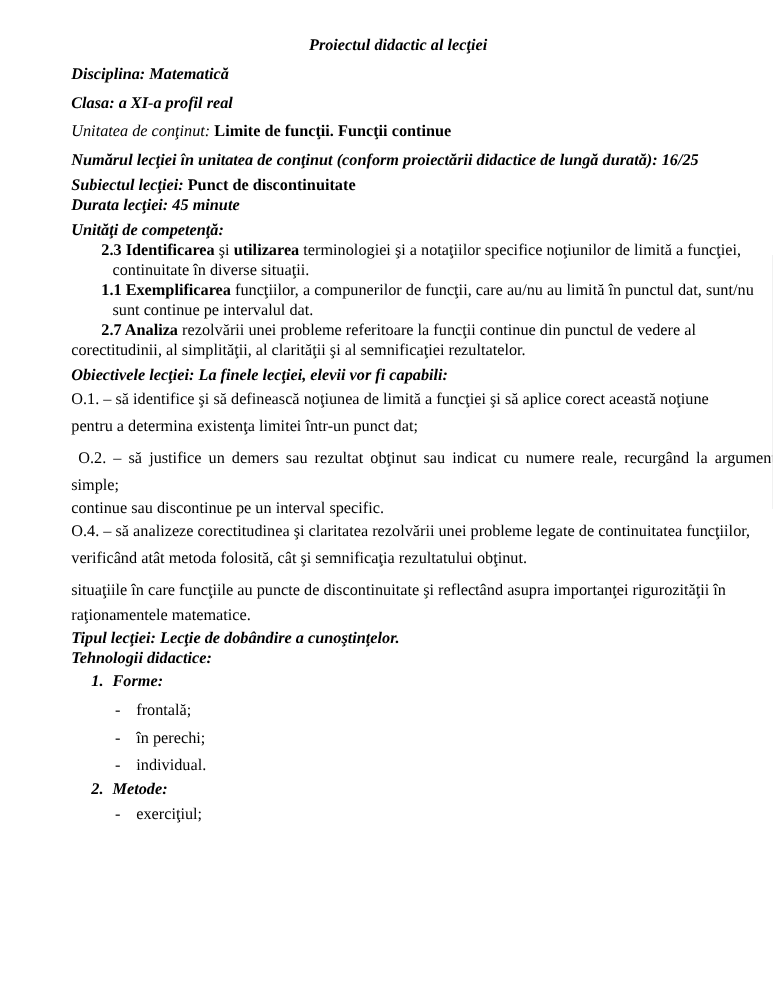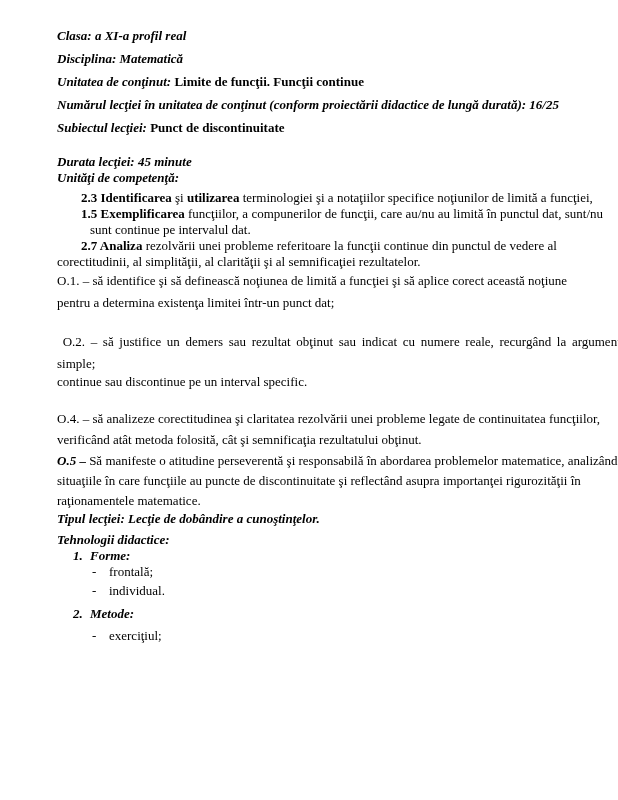--- a/index.html
+++ b/index.html
@@ -26,98 +26,107 @@
   .obj{line-height:21.5px;}
   .obj-s{line-height:15.5px;}
   .o5{line-height:20px;}
   .num{line-height:16px;margin-left:16px;}
   .dash{line-height:16px;margin-left:35px;}
   .marker{display:inline-block;width:17px;}
   .stretch{word-spacing:2.4px;}
   
   .blk:nth-child(2),.blk:nth-child(3),.blk:nth-child(4),.blk:nth-child(5),
   .blk:nth-child(21){margin-top:7px;}
-  .blk:nth-child(6),.blk:nth-child(12),.blk:nth-child(14){margin-top:18px;}
+  .blk:nth-child(6),.blk:nth-child(12),.blk:nth-child(14){margin-top:4px;}
   .blk:nth-child(8){margin-top:4px;}
   .blk:nth-child(17){margin-top:5px;}
   .blk:nth-child(20),.blk:nth-child(24){margin-top:3px;}
   .blk:nth-child(22),.blk:nth-child(23){margin-top:6px;}
   .blk:nth-child(25){margin-top:4px;}
   .blk:nth-child(26){margin-top:5px;}
 </style>
 </head>
 <body>
 
 <div class="page">
   <div class="doc" id="doc">
-      <div class="blk head">
-        <div class="line"><span class="run" style="font-weight: bold; font-style: italic;">Clasa: a XI-a profil real</span></div>
+      <div class="blk title">
+        <div class="line"><span class="run" style="font-weight: bold; font-style: italic;">Proiectul didactic al lecţiei</span></div>
       </div>
       <div class="blk head">
         <div class="line"><span class="run" style="font-weight: bold; font-style: italic;">Disciplina: Matematică</span></div>
       </div>
       <div class="blk head">
-        <div class="line"><span class="run" style="font-weight: bold; font-style: italic;">Unitatea de conţinut: </span><span class="run" style="font-weight: bold;">Limite de funcţii. Funcţii continue</span></div>
+        <div class="line"><span class="run" style="font-weight: bold; font-style: italic;">Clasa: a XI-a profil real</span></div>
+      </div>
+      <div class="blk head">
+        <div class="line"><span class="run" style="font-weight: normal; font-style: italic;">Unitatea de conţinut: </span><span class="run" style="font-weight: bold;">Limite de funcţii. Funcţii continue</span></div>
       </div>
       <div class="blk head">
         <div class="line"><span class="run" style="font-weight: bold; font-style: italic;">Numărul lecţiei în unitatea de conţinut (conform proiectării didactice de lungă durată): 16/25</span></div>
       </div>
       <div class="blk head">
         <div class="line"><span class="run" style="font-weight: bold; font-style: italic;">Subiectul lecţiei: </span><span class="run" style="font-weight: bold;">Punct de discontinuitate</span></div>
       </div>
       <div class="blk head">
         <div class="line"><span class="run" style="font-weight: bold; font-style: italic;">Durata lecţiei: 45 minute</span></div>
       </div>
       <div class="blk head">
         <div class="line"><span class="run" style="font-weight: bold; font-style: italic;">Unităţi de competenţă:</span></div>
       </div>
       <div class="blk uc">
         <div class="line"><span class="run" style="font-weight: bold;">2.3 Identificarea </span><span class="run">şi </span><span class="run" style="font-weight: bold;">utilizarea </span><span class="run">terminologiei şi a notaţiilor specifice noţiunilor de limită a funcţiei,</span></div>
+        <div class="line"><span class="run">continuitate în diverse situaţii.</span></div>
       </div>
       <div class="blk uc">
-        <div class="line"><span class="run" style="font-weight: bold;">1.5 Exemplificarea </span><span class="run">funcţiilor, a compunerilor de funcţii, care au/nu au limită în punctul dat, sunt/nu</span></div>
+        <div class="line"><span class="run" style="font-weight: bold;">1.1 Exemplificarea </span><span class="run">funcţiilor, a compunerilor de funcţii, care au/nu au limită în punctul dat, sunt/nu</span></div>
         <div class="line"><span class="run">sunt continue pe intervalul dat.</span></div>
       </div>
       <div class="blk uc27">
         <div class="line"><span class="run" style="font-weight: bold;">2.7 Analiza </span><span class="run">rezolvării unei probleme referitoare la funcţii continue din punctul de vedere al</span></div>
         <div class="line"><span class="run">corectitudinii, al simplităţii, al clarităţii şi al semnificaţiei rezultatelor.</span></div>
+      </div>
+      <div class="blk head">
+        <div class="line"><span class="run" style="font-weight: bold; font-style: italic;">Obiectivele lecţiei: La finele lecţiei, elevii vor fi capabili:</span></div>
       </div>
       <div class="blk obj">
         <div class="line"><span class="run">O.1. – să identifice şi să definească noţiunea de limită a funcţiei şi să aplice corect această noţiune</span></div>
         <div class="line"><span class="run">pentru a determina existenţa limitei într-un punct dat;</span></div>
       </div>
       <div class="blk obj">
         <div class="line"><span class="run stretch"> O.2. – să justifice un demers sau rezultat obţinut sau indicat cu numere reale, recurgând la argumentări</span></div>
         <div class="line"><span class="run">simple;</span></div>
       </div>
       <div class="blk obj-s">
         <div class="line"><span class="run">continue sau discontinue pe un interval specific.</span></div>
       </div>
       <div class="blk obj">
         <div class="line"><span class="run">O.4. – să analizeze corectitudinea şi claritatea rezolvării unei probleme legate de continuitatea funcţiilor,</span></div>
         <div class="line"><span class="run">verificând atât metoda folosită, cât şi semnificaţia rezultatului obţinut.</span></div>
       </div>
       <div class="blk o5">
-        <div class="line"><span class="run" style="font-weight: bold; font-style: italic;">O.5 – </span><span class="run">Să manifeste o atitudine perseverentă şi responsabilă în abordarea problemelor matematice, analizând</span></div>
         <div class="line"><span class="run">situaţiile în care funcţiile au puncte de discontinuitate şi reflectând asupra importanţei rigurozităţii în</span></div>
         <div class="line"><span class="run">raţionamentele matematice.</span></div>
       </div>
       <div class="blk head">
         <div class="line"><span class="run" style="font-weight: bold; font-style: italic;">Tipul lecţiei: Lecţie de dobândire a cunoştinţelor.</span></div>
       </div>
       <div class="blk head">
         <div class="line"><span class="run" style="font-weight: bold; font-style: italic;">Tehnologii didactice:</span></div>
       </div>
       <div class="blk num">
         <div class="line"><span class="run marker" style="font-weight: bold; font-style: italic;">1.</span><span class="run" style="font-weight: bold; font-style: italic;">Forme:</span></div>
       </div>
       <div class="blk dash">
         <div class="line"><span class="run marker">-</span><span class="run">frontală;</span></div>
       </div>
       <div class="blk dash">
+        <div class="line"><span class="run marker">-</span><span class="run">în perechi;</span></div>
+      </div>
+      <div class="blk dash">
         <div class="line"><span class="run marker">-</span><span class="run">individual.</span></div>
       </div>
       <div class="blk num">
         <div class="line"><span class="run marker" style="font-weight: bold; font-style: italic;">2.</span><span class="run" style="font-weight: bold; font-style: italic;">Metode:</span></div>
       </div>
       <div class="blk dash">
         <div class="line"><span class="run marker">-</span><span class="run">exerciţiul;</span></div>
       </div>
     </div>
 </div>

